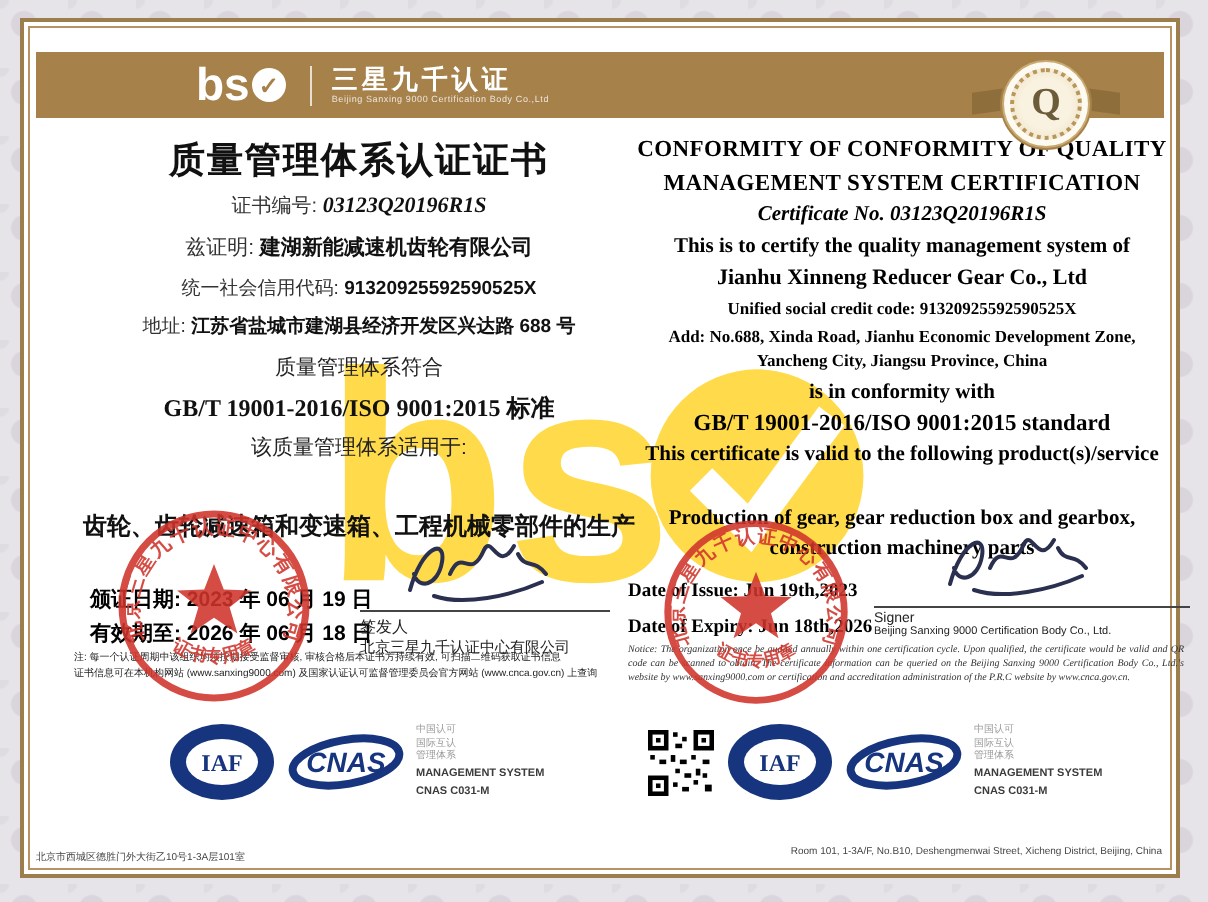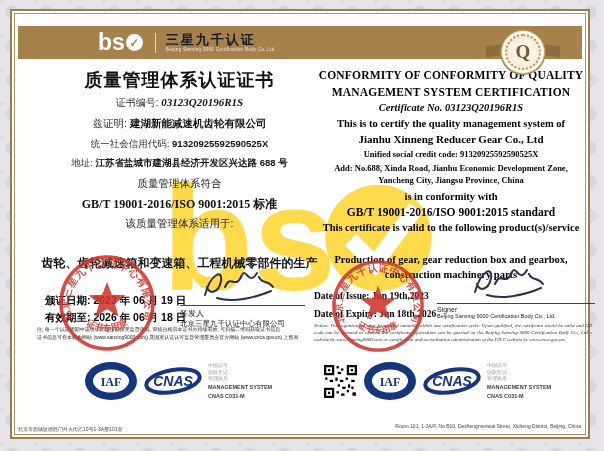--- a/index.html
+++ b/index.html
@@ -15,21 +15,21 @@
 
   
   .band{position:absolute;left:6px;right:6px;top:15px;height:33px;background:#a6814a;
     display:flex;align-items:center;z-index:2;}
   .logo{margin-left:80px;display:flex;align-items:center;color:#fff;
     font-weight:800;font-size:23px;letter-spacing:0;line-height:1;}
   .logo-check{display:inline-flex;align-items:center;justify-content:center;
     width:17px;height:17px;border-radius:50%;background:#fff;color:#a6814a;
     font-size:12px;font-weight:900;margin-left:1px;}
   .band-divider{width:1px;height:20px;background:rgba(255,255,255,.75);margin:0 10px 0 12px;}
-  .org-cn{color:#0f172a;font-size:13px;font-weight:700;letter-spacing:2px;line-height:1.1;}
+  .org-cn{color:#ffffff;font-size:13px;font-weight:700;letter-spacing:2px;line-height:1.1;}
   .org-en{color:#fff;opacity:.8;font-size:4.5px;letter-spacing:.3px;}
 
   
   .medal{position:absolute;left:489px;top:19px;width:44px;height:44px;z-index:3;}
   .medal-rib{position:absolute;top:15px;width:20px;height:11px;background:#8e6f3c;}
   .medal-rib.l{left:-15px;transform:skewY(-8deg);}
   .medal-rib.r{right:-15px;transform:skewY(8deg);}
   .medal-outer{position:absolute;inset:0;border-radius:50%;background:#fdfaf2;
     border:1px solid #c9ab72;box-shadow:0 0 0 1px #a6814a;}
   .medal-dots{position:absolute;inset:3px;border-radius:50%;border:2px dotted #b9965a;

